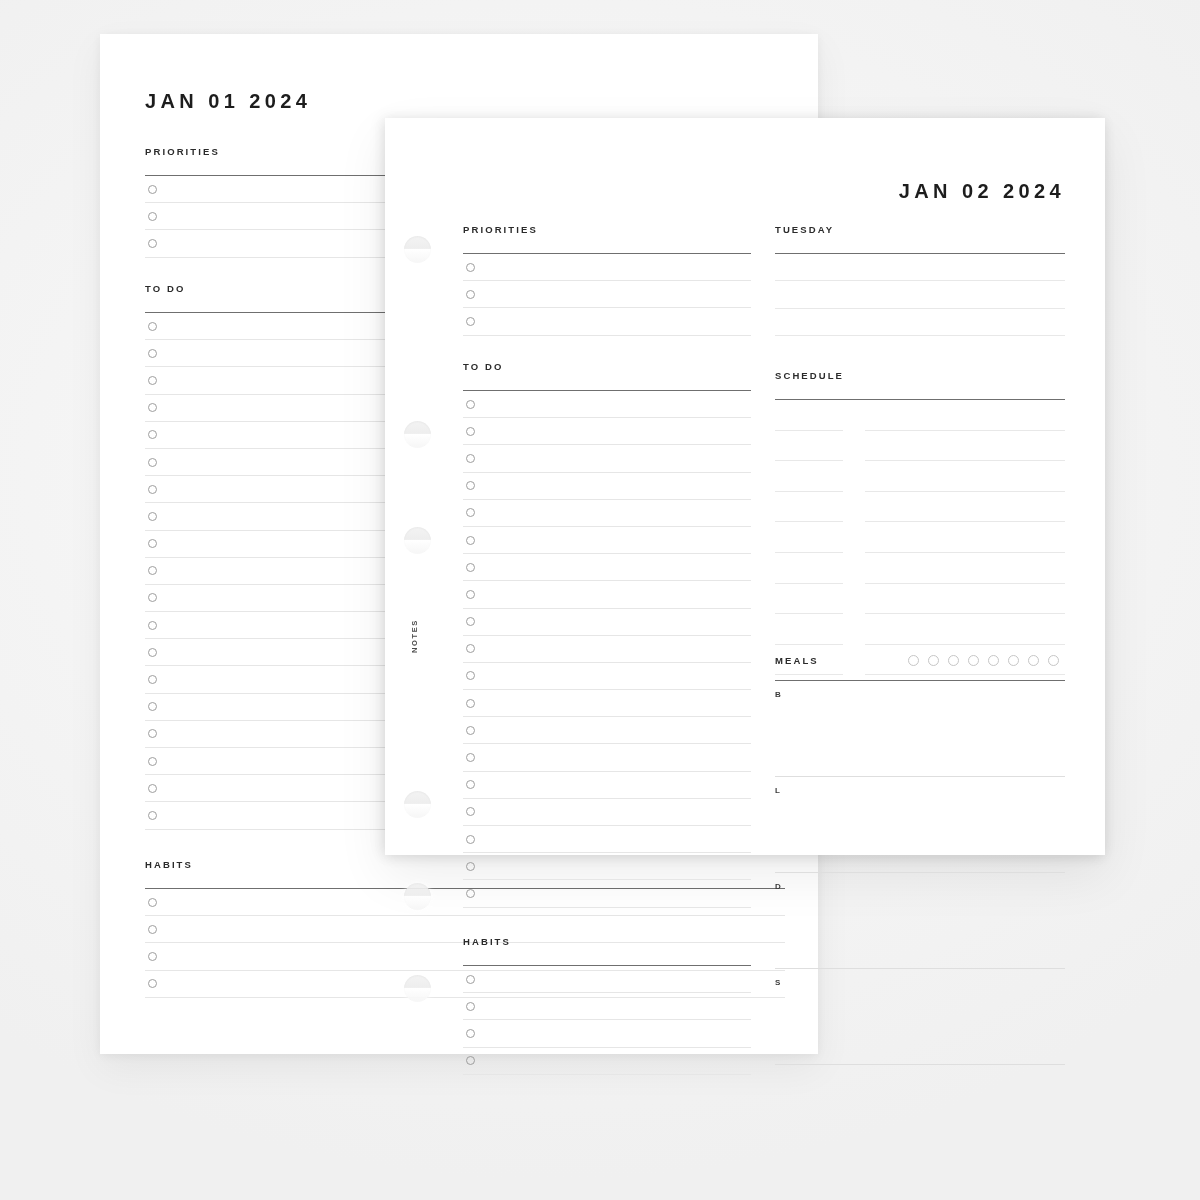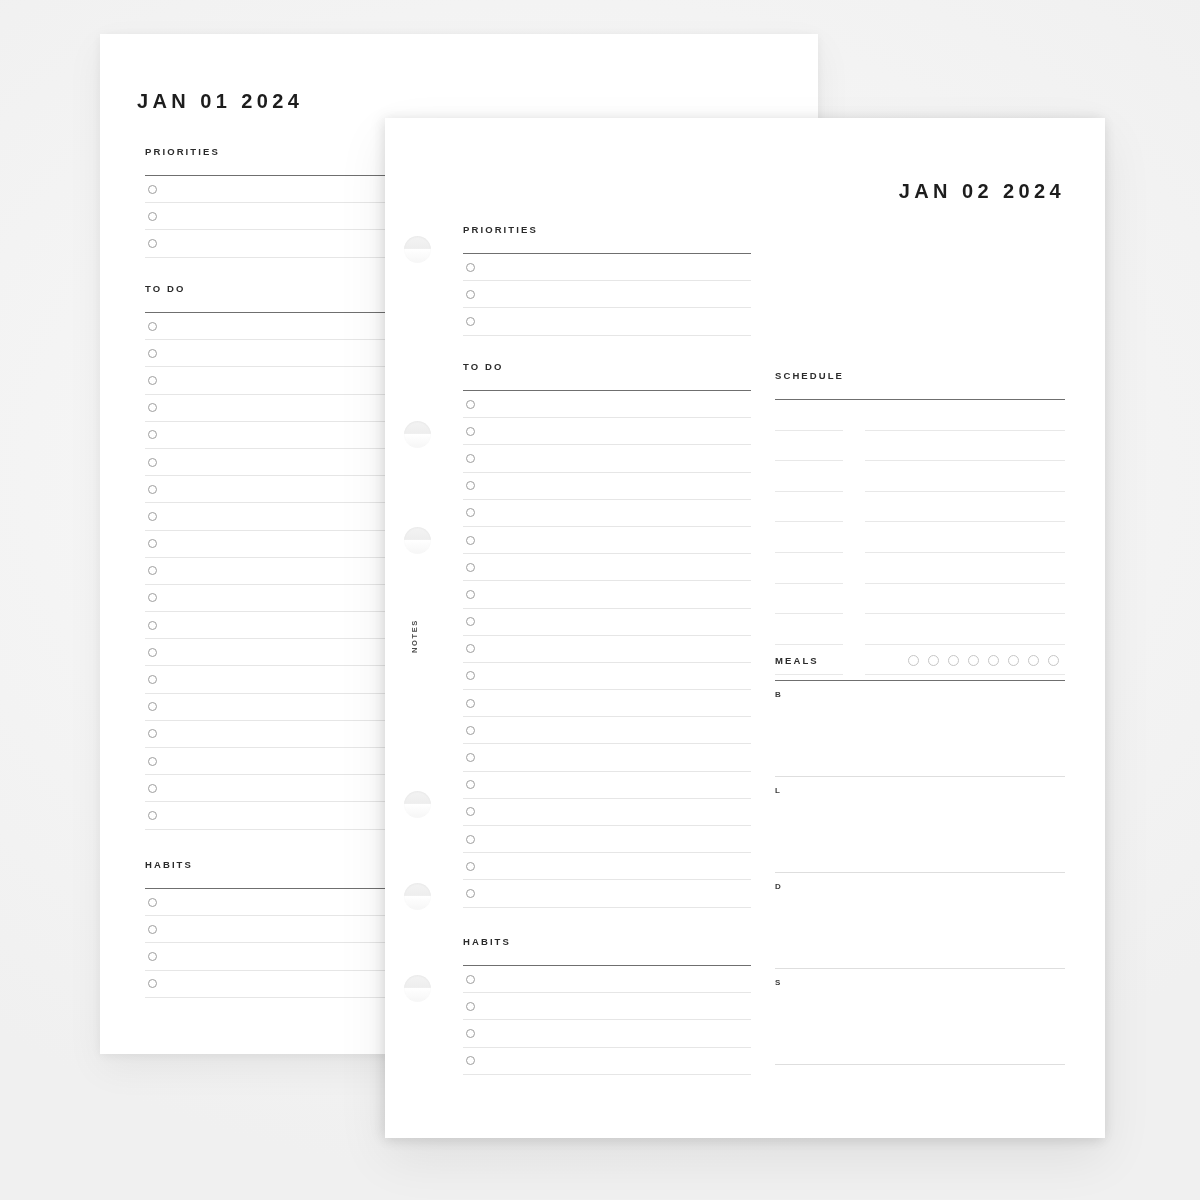--- a/index.html
+++ b/index.html
@@ -35,21 +35,21 @@
     top: 34px;
     width: 718px;
     height: 1020px;
     box-shadow: 0 2px 9px rgba(0,0,0,0.055), 0 14px 36px rgba(0,0,0,0.055);
   }
 
   .page-front {
     left: 385px;
     top: 118px;
     width: 720px;
-    height: 1020px;
+    height: 737px;
     box-shadow: -3px 0 14px rgba(0,0,0,0.07), 0 3px 12px rgba(0,0,0,0.07), 0 20px 48px rgba(0,0,0,0.075);
   }
 
   
   .date-title {
     font-size: 20px;
     font-weight: 700;
     letter-spacing: 4.4px;
     color: #1d1d1d;
     white-space: nowrap;
@@ -156,21 +156,21 @@
   }
   .label-gap { height: 18px; }
 </style>
 </head>
 <body>
 
 <div class="bg-wash"></div>
 
 <div class="page page-back">
 
-  <div style="position:absolute; left:37px; top:56px;text-align:center;" class="date-title">JAN 01 2024</div>
+  <div style="position:absolute; left:45px; top:56px;text-align:center;" class="date-title">JAN 01 2024</div>
 
   <div style="position:absolute; left:45px; top:112px; width:640px;">
     <div class="section-label">PRIORITIES</div>
     <div class="label-gap"></div>
     <div class="rule-head"></div>
     <div>
       <div class="check-row">
           <div class="circle"></div>
         </div>
       <div class="check-row">
@@ -377,20 +377,30 @@
         </div>
         <div class="check-row">
           <div class="circle"></div>
         </div>
         <div class="check-row">
           <div class="circle"></div>
         </div>
       </div>
   </div>
 
+  <div style="position:absolute; left:390px; top:106px; width:290px;">
+    <div class="section-label">TUESDAY</div>
+    <div class="label-gap"></div>
+    <div class="rule-head"></div>
+    <div id="front-weekday-rows">
+        <div class="line-row"></div>
+        <div class="line-row"></div>
+        <div class="line-row"></div>
+      </div>
+  </div>
 
   <div style="position:absolute; left:390px; top:252px; width:290px;">
     <div class="section-label">SCHEDULE</div>
     <div class="label-gap"></div>
     <div class="rule-head"></div>
     <div id="front-schedule-rows">
         <div class="sched-row">
           <div class="sched-time"></div>
           <div class="sched-event"></div>
         </div>

